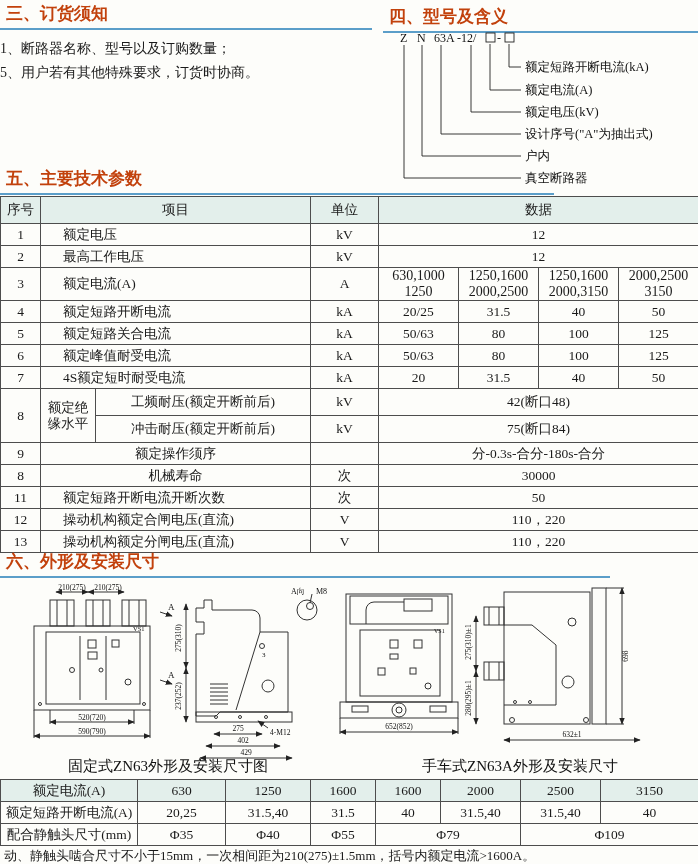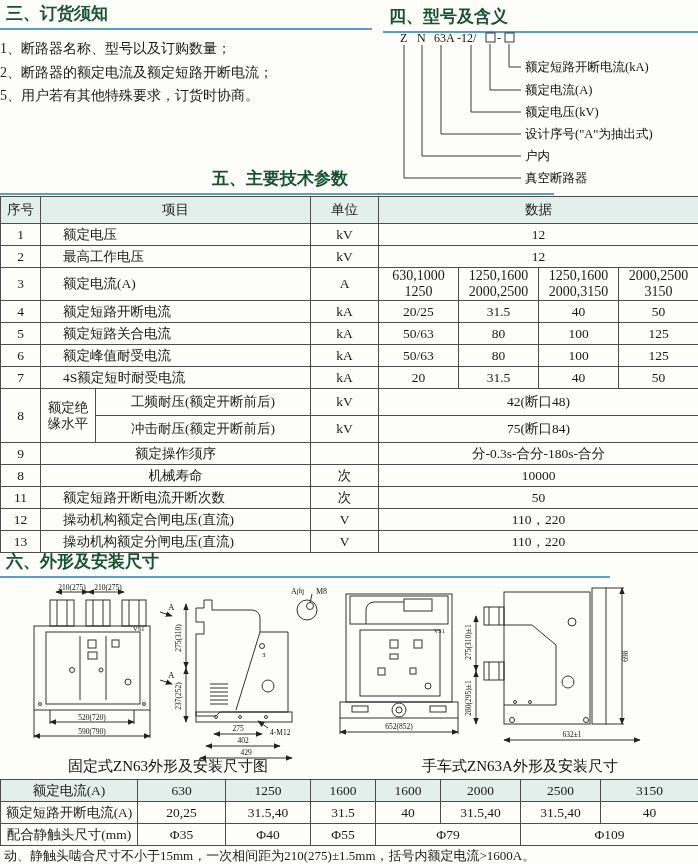--- a/index.html
+++ b/index.html
@@ -8,21 +8,21 @@
     background:#fdfdfa;
     font-family:"Liberation Serif","DejaVu Serif",serif;
     color:#1a1a1a;
     position:relative;
     overflow:hidden;
   }
   .abs{position:absolute;}
   
   .sec-head{
     font-family:"Liberation Sans","DejaVu Sans",sans-serif;
-    font-weight:bold;font-size:17px;color:#14532d;
+    font-weight:bold;font-size:17px;color:#c2410c;
     padding:2px 0 3px 6px;
     border-bottom:2px solid #5b9ec9;
   }
   
   .order-item{font-size:14px;line-height:23.5px;white-space:nowrap;}
   
   table{border-collapse:collapse;table-layout:fixed;}
   .t1{width:698px;font-size:13.5px;}
   .t1 td{border:1px solid #4d4d4d;text-align:center;padding:0;line-height:1.15;}
   .t1 .hd td{background:#e3efeb;height:26px;}
@@ -41,21 +41,20 @@
   .lbl{font-size:12.5px;}
   .code{font-size:12px;}
 </style>
 </head>
 <body>
 
 <div class="abs" style="left:0;top:3;width:372px;">
   <div class="sec-head">三、订货须知</div>
   <div style="padding:7px 0 0 0;">
     <div class="order-item">1、断路器名称、型号以及订购数量；</div>
-    <div class="order-item">2、断路器的额定电流及额定短路开断电流；</div>
     <div class="order-item">5、用户若有其他特殊要求，订货时协商。</div>
   </div>
 </div>
 
 <div class="abs" style="left:383px;top:3px;width:315px;">
   <div class="sec-head">四、型号及含义</div>
 </div>
 <svg class="abs" style="left:383px;top:28px;" width="315" height="160" viewBox="0 0 315 160">
   <g fill="none" stroke="#222" stroke-width="0.9">
 
@@ -75,21 +74,21 @@
   <text class="code" x="74" y="14">-12/</text>
   <text class="code" x="114" y="14">-</text>
   <text class="lbl" x="142" y="43">额定短路开断电流(kA)</text>
   <text class="lbl" x="142" y="66">额定电流(A)</text>
   <text class="lbl" x="142" y="88">额定电压(kV)</text>
   <text class="lbl" x="142" y="110">设计序号("A"为抽出式)</text>
   <text class="lbl" x="142" y="132">户内</text>
   <text class="lbl" x="142" y="154">真空断路器</text>
 </svg>
 
-<div class="abs" style="left:0;top:165px;width:554px;text-align:center;">
+<div class="abs" style="left:0;top:165px;width:554px;">
   <div class="sec-head">五、主要技术参数</div>
 </div>
 <table class="t1 abs" style="left:0;top:196px;">
   <colgroup>
       <col style="width:40px">
       <col style="width:55px">
       <col style="width:215px">
       <col style="width:68px">
     <col style="width:80px">
       <col style="width:80px">
@@ -187,21 +186,21 @@
   <tr class="h21">
     <td>9</td>
     <td colspan="2">额定操作须序</td>
     <td></td>
     <td colspan="4">分-0.3s-合分-180s-合分</td>
   </tr>
   <tr class="h21">
     <td>8</td>
     <td colspan="2">机械寿命</td>
     <td>次</td>
-    <td colspan="4">10000</td>
+    <td colspan="4">30000</td>
   </tr>
   <tr class="h21">
     <td>11</td>
     <td colspan="2" class="left">额定短路开断电流开断次数</td>
     <td>次</td>
     <td colspan="4">50</td>
   </tr>
   <tr class="h21">
     <td>12</td>
     <td colspan="2" class="left">操动机构额定合闸电压(直流)</td>

